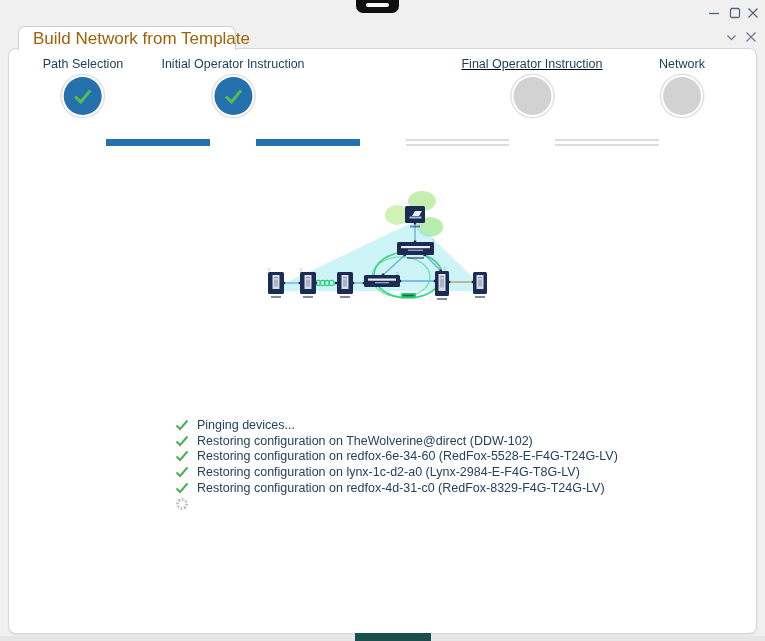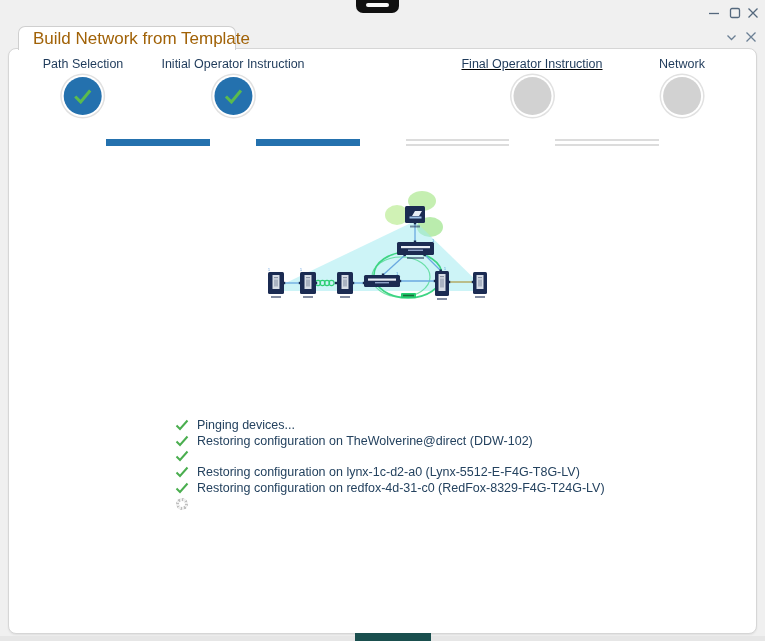--- a/index.html
+++ b/index.html
@@ -263,28 +263,29 @@
           </svg>
         </span>
       <span class="status-text">Restoring configuration on TheWolverine@direct (DDW-102)</span>
     </div>
     <div class="status-row">
       <span class="status-icon">
           <svg width="14" height="12" viewBox="0 0 14 12">
             <path d="M1.5,6.5 L5,10 L12.5,1.5" fill="none" stroke="#4aae4f" stroke-width="2"></path>
           </svg>
         </span>
-    </div>
-    <div class="status-row">
-      <span class="status-icon">
-          <svg width="14" height="12" viewBox="0 0 14 12">
-            <path d="M1.5,6.5 L5,10 L12.5,1.5" fill="none" stroke="#4aae4f" stroke-width="2"></path>
-          </svg>
-        </span>
-      <span class="status-text">Restoring configuration on lynx-1c-d2-a0 (Lynx-5512-E-F4G-T8G-LV)</span>
+      <span class="status-text">Restoring configuration on redfox-6e-34-60 (RedFox-5528-E-F4G-T24G-LV)</span>
+    </div>
+    <div class="status-row">
+      <span class="status-icon">
+          <svg width="14" height="12" viewBox="0 0 14 12">
+            <path d="M1.5,6.5 L5,10 L12.5,1.5" fill="none" stroke="#4aae4f" stroke-width="2"></path>
+          </svg>
+        </span>
+      <span class="status-text">Restoring configuration on lynx-1c-d2-a0 (Lynx-2984-E-F4G-T8G-LV)</span>
     </div>
     <div class="status-row">
       <span class="status-icon">
           <svg width="14" height="12" viewBox="0 0 14 12">
             <path d="M1.5,6.5 L5,10 L12.5,1.5" fill="none" stroke="#4aae4f" stroke-width="2"></path>
           </svg>
         </span>
       <span class="status-text">Restoring configuration on redfox-4d-31-c0 (RedFox-8329-F4G-T24G-LV)</span>
     </div>
     <div class="status-row">

